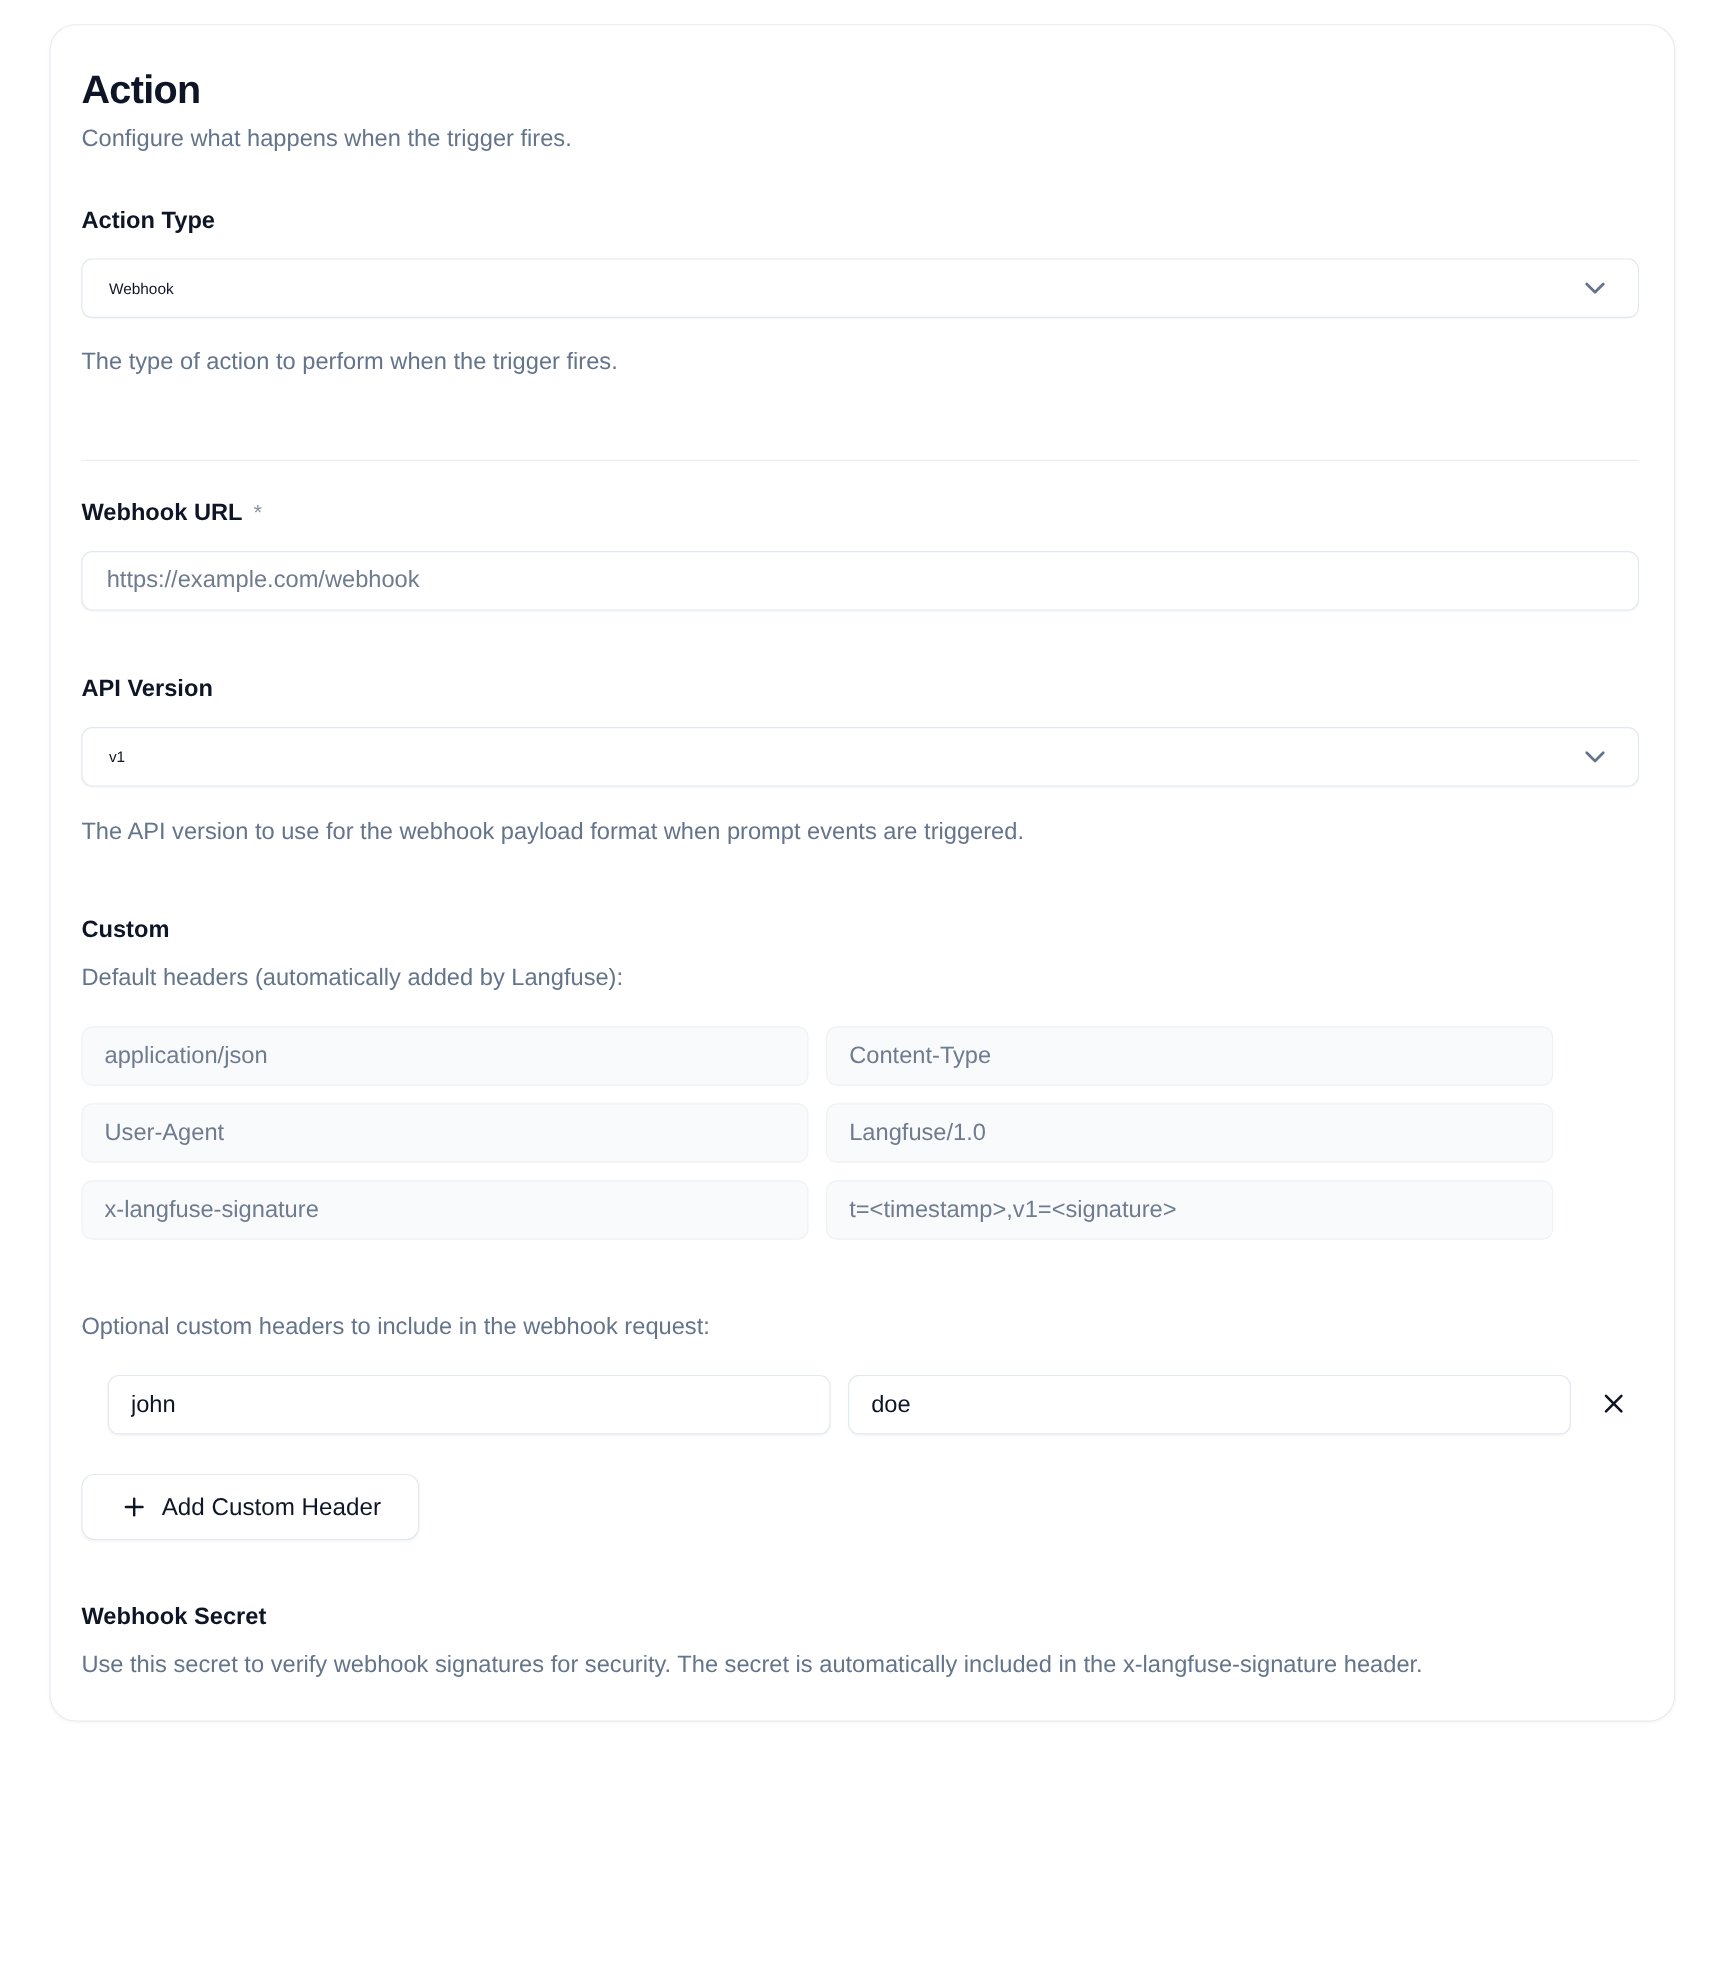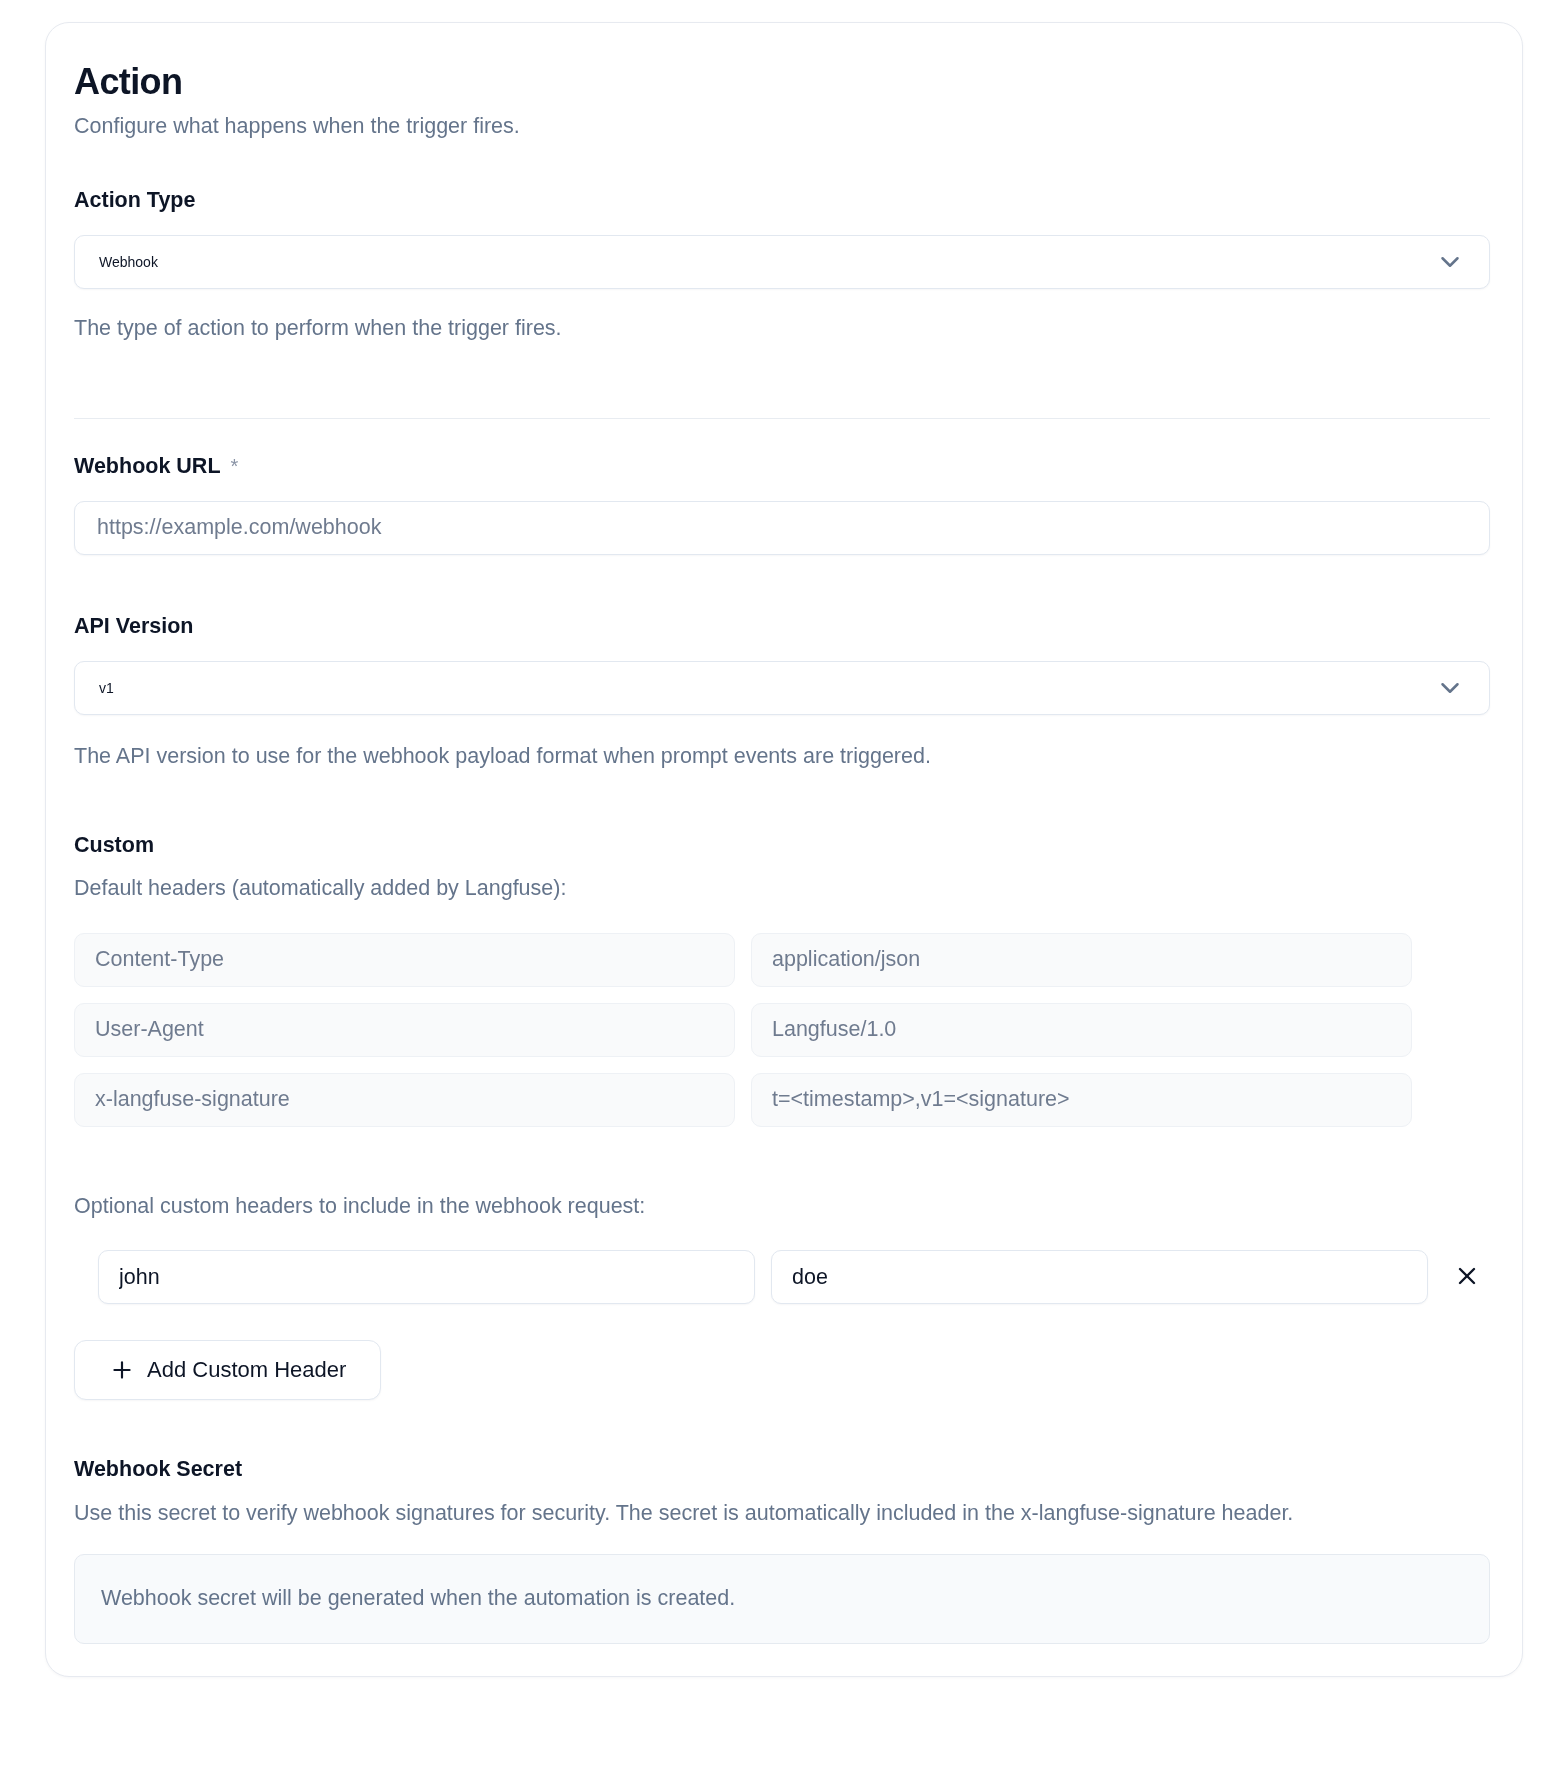--- a/index.html
+++ b/index.html
@@ -230,22 +230,22 @@
       </div>
       <p class="helper" style="margin-top:24px">The API version to use for the webhook payload format when prompt events are triggered.</p>
     </div>
 
     <div class="mt-block">
       <div class="field-label">Custom</div>
       <p class="helper caption">Default headers (automatically added by Langfuse):</p>
 
       <div class="hdr-rows">
         <div class="hdr-row-default">
+          <input class="disabled-input" type="text" disabled="" value="application/json" style="">
           <input class="disabled-input" type="text" disabled="" value="Content-Type" style="">
-          <input class="disabled-input" type="text" disabled="" value="application/json" style="">
         </div>
         <div class="hdr-row-default">
           <input class="disabled-input" type="text" disabled="" value="User-Agent" style="">
           <input class="disabled-input" type="text" disabled="" value="Langfuse/1.0" style="">
         </div>
         <div class="hdr-row-default">
           <input class="disabled-input" type="text" disabled="" value="x-langfuse-signature" style="">
           <input class="disabled-input" type="text" disabled="" value="t=&lt;timestamp&gt;,v1=&lt;signature&gt;" style="">
         </div>
       </div>
@@ -272,19 +272,16 @@
               <line x1="5" y1="12" x2="19" y2="12"></line>
             </svg>
         </span>
         <span>Add Custom Header</span>
       </button>
     </div>
 
     <div style="margin-top:56px">
       <div class="field-label">Webhook Secret</div>
       <p class="helper" style="margin-top:12px">Use this secret to verify webhook signatures for security. The secret is automatically included in the x-langfuse-signature header.</p>
-      <div class="secret-box">
-        <span>Webhook secret will be generated when the automation is created.</span>
-      </div>
     </div>
 
   </section>
 </div>
 
 </body></html>

